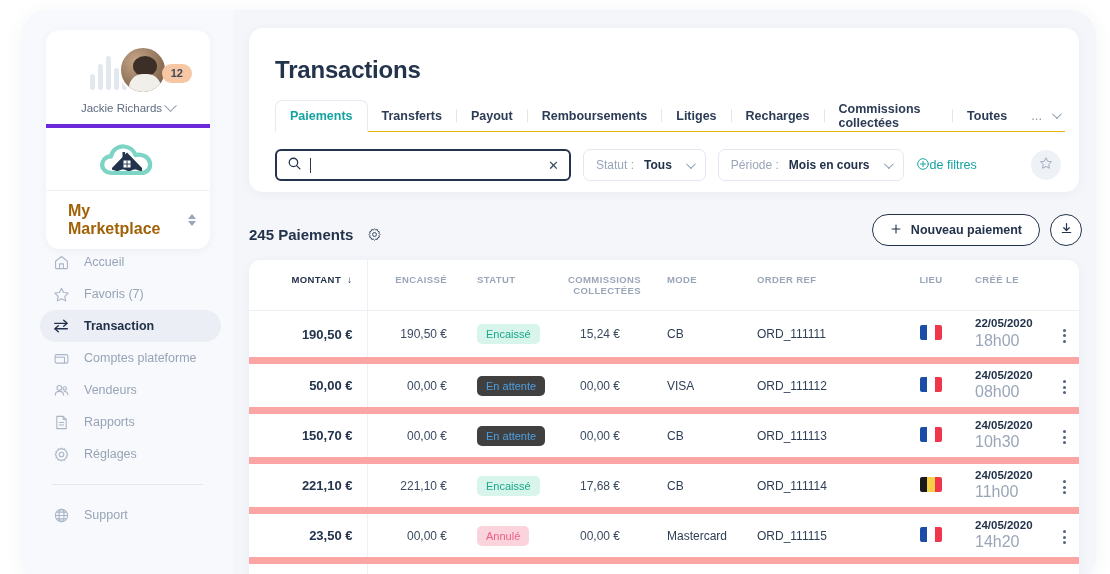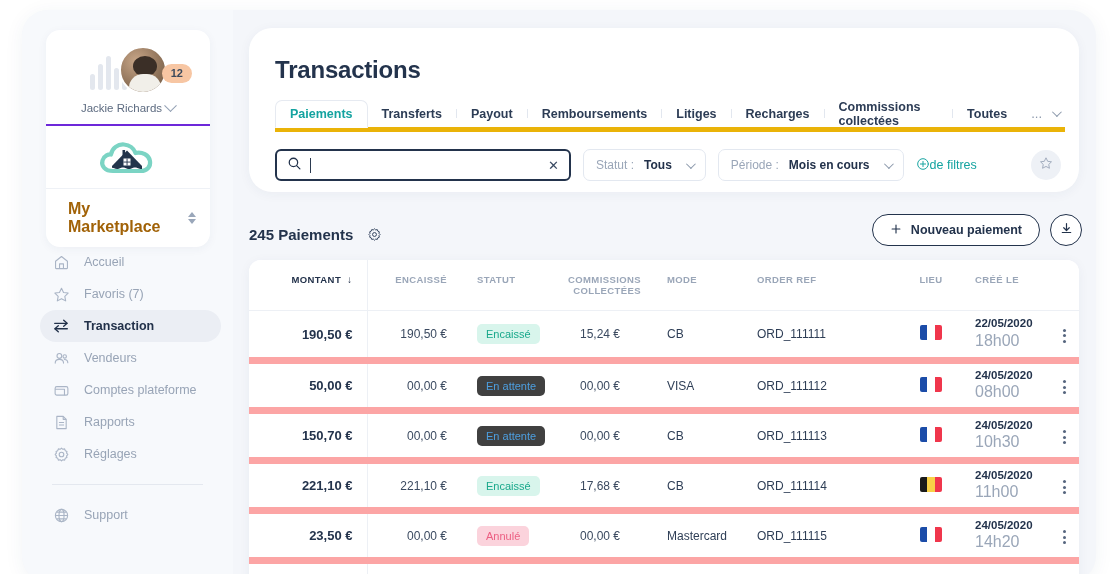--- a/index.html
+++ b/index.html
@@ -37,21 +37,21 @@
     left: 24px; top: 20px;
     width: 164px;
     background: #ffffff;
     border-radius: 14px;
     box-shadow: 0 2px 10px rgba(40,60,100,0.05);
     overflow: hidden;
   }
   .profile-top {
     padding: 14px 10px 10px;
     text-align: right;
-    border-bottom: 2px solid #6d28d9;
+    border-bottom: 4px solid #6d28d9;
   }
   .avatar-wrap {
     position: relative;
     height: 52px;
     display: flex; align-items: center; justify-content: center;
   }
   .bars { display: flex; align-items: flex-end; gap: 3px; height: 40px; margin-right: -6px; }
   .bars i { display:block; width: 5px; border-radius: 3px; background: #e3e7ee; }
   .bars i:nth-child(1){ height: 16px; }
   .bars i:nth-child(2){ height: 26px; }
@@ -131,33 +131,33 @@
   .nav-item svg { display:block; }
   .nav-sep { height: 1px; background: #e4e8ef; margin: 14px 30px 14px 30px; }
 
   
   .main { position: absolute; left: 211px; top: 0; right: 0; bottom: 0; }
   .header-card {
     position: absolute;
     left: 16px; top: 18px;
     width: 830px; height: 164px;
     background: #ffffff;
-    border-radius: 23px;
+    border-radius: 14px;
     box-shadow: 0 2px 12px rgba(40,60,100,0.05);
   }
   .page-title {
     position: absolute; left: 26px; top: 28px;
     font-size: 24px; font-weight: bold; color: #23334c;
     letter-spacing: -0.2px;
   }
   .tabs {
     position: absolute; left: 26px; top: 72px; right: 14px;
     height: 32px;
     display: flex; align-items: stretch;
-    border-bottom: 5px solid #eab308;
+    border-bottom: 1px solid #eab308;
   }
   .tab {
     display: flex; align-items: center;
     padding: 0 14px;
     font-size: 12.5px; font-weight: bold;
     color: #2c3c55;
     cursor: pointer;
     position: relative;
   }
   .tab.active {
@@ -357,38 +357,38 @@
                 <path d="M13 3.6 L16.8 7 L13 10.4"></path>
               <path d="M17 13 L3.5 13"></path>
                 <path d="M7 9.6 L3.2 13 L7 16.4"></path>
             </svg>
           </span>
           <span>Transaction</span>
         </div>
 
         <div class="nav-item">
           <span class="ico">
+            <svg width="17" height="17" viewBox="0 0 20 20" fill="none" stroke="#aab5c6" stroke-width="1.3" stroke-linejoin="round">
+              <rect x="2.5" y="5.5" width="15" height="10" rx="2"></rect>
+              <path d="M2.5 8.5 L13.5 8.5 L13.5 15.5"></path>
+            </svg>
+          </span>
+          <span>Comptes plateforme</span>
+        </div>
+
+        <div class="nav-item">
+          <span class="ico">
             <svg width="17" height="17" viewBox="0 0 20 20" fill="none" stroke="#aab5c6" stroke-width="1.3" stroke-linecap="round">
               <circle cx="7.5" cy="7" r="2.8"></circle>
               <circle cx="13.8" cy="7.6" r="2"></circle>
               <path d="M2.6 15.4 Q2.6 11 7.5 11 Q12.4 11 12.4 15.4"></path>
               <path d="M13.4 11.2 Q17.4 11.4 17.4 15"></path>
             </svg>
           </span>
           <span>Vendeurs</span>
-        </div>
-
-        <div class="nav-item">
-          <span class="ico">
-            <svg width="17" height="17" viewBox="0 0 20 20" fill="none" stroke="#aab5c6" stroke-width="1.3" stroke-linejoin="round">
-              <rect x="2.5" y="5.5" width="15" height="10" rx="2"></rect>
-              <path d="M2.5 8.5 L13.5 8.5 L13.5 15.5"></path>
-            </svg>
-          </span>
-          <span>Comptes plateforme</span>
         </div>
 
         <div class="nav-item">
           <span class="ico">
             <svg width="17" height="17" viewBox="0 0 20 20" fill="none" stroke="#aab5c6" stroke-width="1.3" stroke-linejoin="round">
               <path d="M4.5 2.8 L12 2.8 L15.5 6.3 L15.5 17.2 L4.5 17.2 Z"></path>
               <path d="M12 2.8 L12 6.3 L15.5 6.3"></path>
               <path d="M7 10 L13 10 M7 13 L13 13"></path>
             </svg>
           </span>

